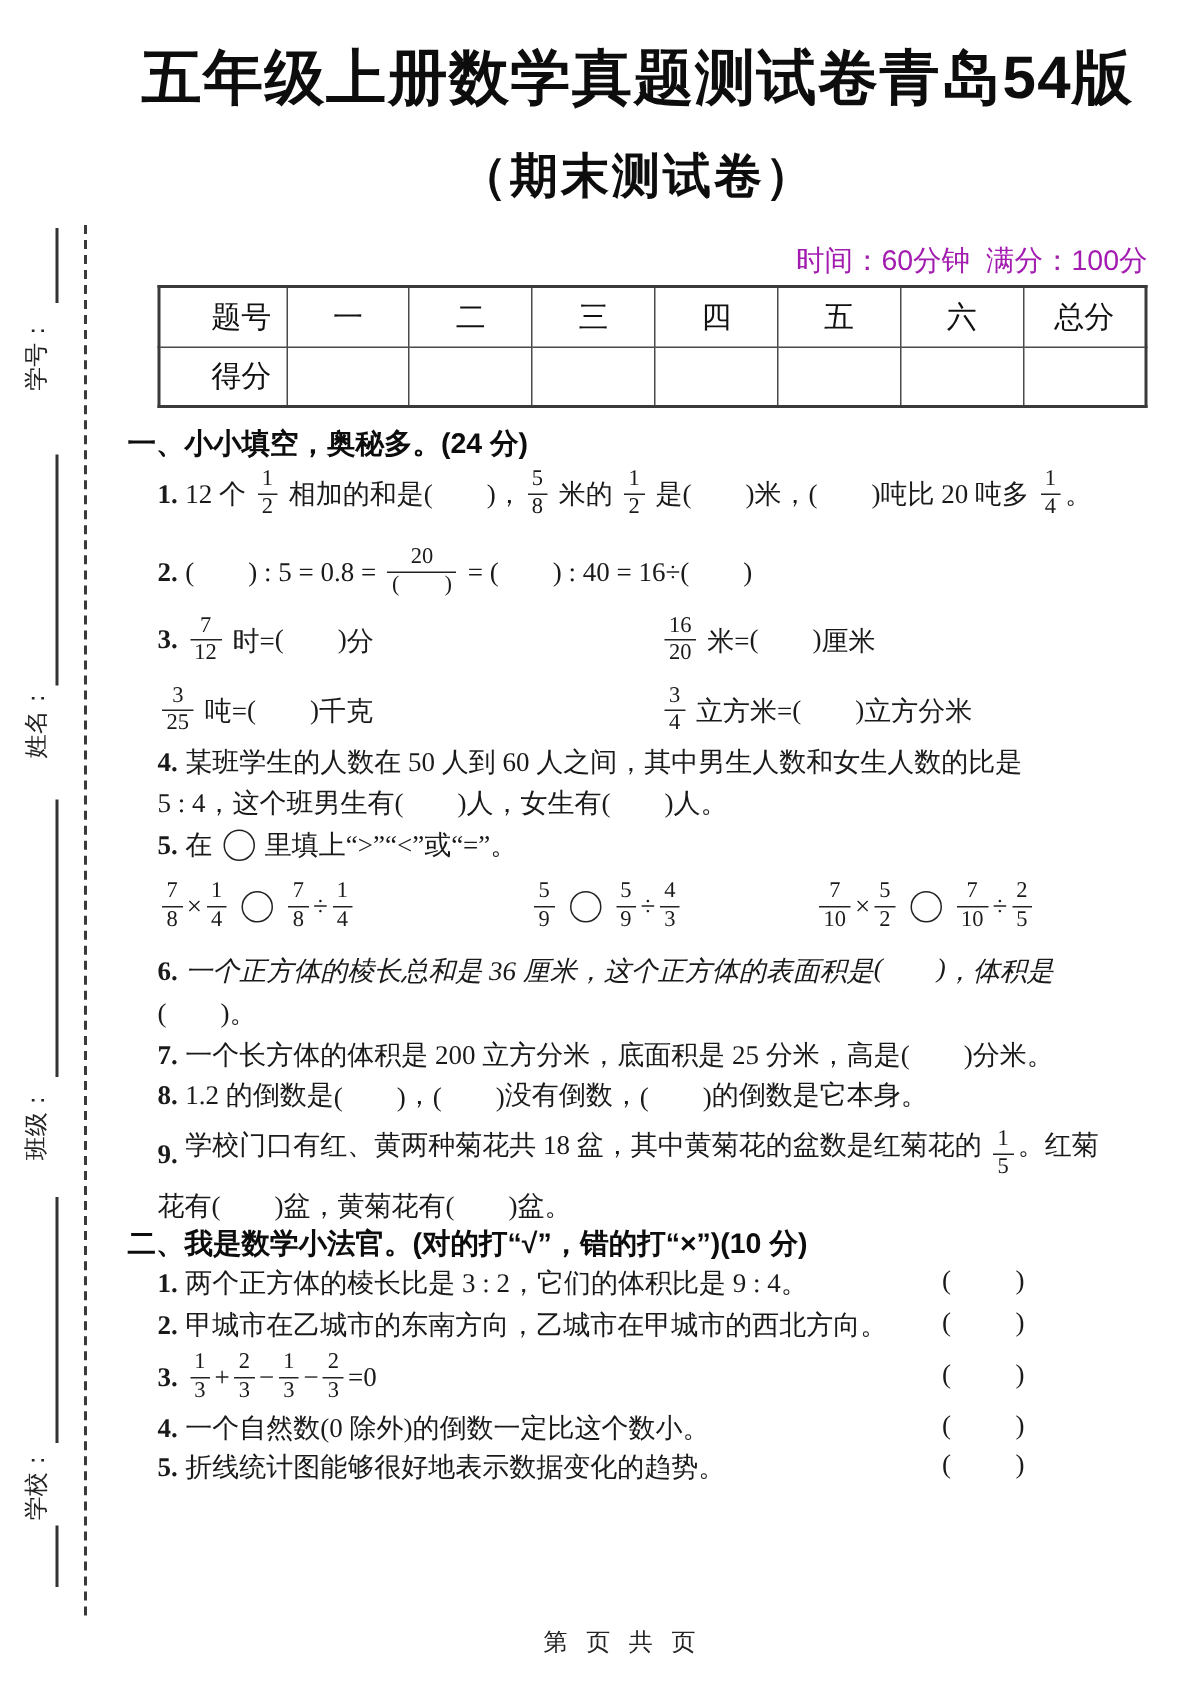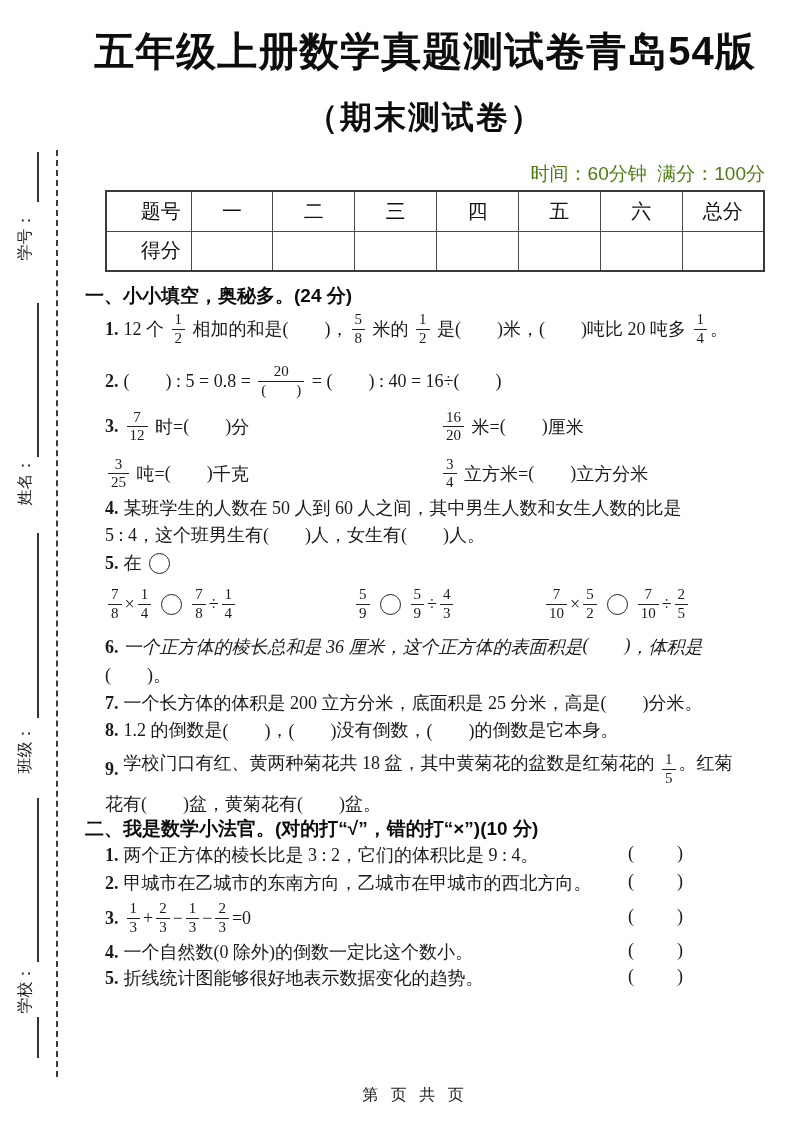--- a/index.html
+++ b/index.html
@@ -43,21 +43,21 @@
   }
   .subtitle {
     position:absolute; left:70px; top:96px; width:710px;
     text-align:center;
     font-family:"Liberation Sans","DejaVu Sans",sans-serif;
     font-weight:bold; font-size:32px; letter-spacing:2px; color:#0d0d0d;
   }
   .info-line {
     position:absolute; top:161px; right:28px;
     font-family:"Liberation Sans","DejaVu Sans",sans-serif;
-    font-size:19px; color:#4d7c0f; white-space:pre;
+    font-size:19px; color:#a21caf; white-space:pre;
   }
 
   
   .score-table {
     position:absolute; left:105px; top:190px; width:660px;
     border-collapse:collapse; table-layout:fixed;
     font-family:"Liberation Sans","DejaVu Sans",sans-serif;
     font-size:20px; color:#111;
   }
   .score-table td {
@@ -184,21 +184,21 @@
 <div class="q-line" style="left:105px; top:496px; height:24px;">
   <span class="qnum">4.</span>
   <span style="display:flex; align-items:center;justify-content:flex-end;"><span class="seg">某班学生的人数在 50 人到 60 人之间，其中男生人数和女生人数的比是</span></span>
 </div>
 <div class="q-line" style="left:105px; top:523px; height:24px;">
   <span style="display:flex; align-items:center;"><span class="seg">5 : 4，这个班男生有</span><span class="blank">(        )</span><span class="seg">人，女生有</span><span class="blank">(        )</span><span class="seg">人。</span></span>
 </div>
 
 <div class="q-line" style="left:105px; top:548px; height:30px;">
   <span class="qnum">5.</span>
-  <span style="display:flex; align-items:center;"><span class="seg">在</span><span class="cmp-circle"></span></span>
+  <span style="display:flex; align-items:center;"><span class="seg">在</span><span class="cmp-circle"></span><span class="seg">里填上“&gt;”“&lt;”或“=”。</span></span>
 </div>
 <div class="q-line" style="left:105px; top:580px; height:48px;">
   <span style="display:flex; align-items:center;"><span class="frac"><span class="num">7</span><span class="den">8</span></span><span class="seg">×</span><span class="frac"><span class="num">1</span><span class="den">4</span></span><span class="cmp-circle"></span><span class="frac"><span class="num">7</span><span class="den">8</span></span><span class="seg">÷</span><span class="frac"><span class="num">1</span><span class="den">4</span></span></span>
 </div>
 <div class="q-line" style="left:353px; top:580px; height:48px;">
   <span style="display:flex; align-items:center;"><span class="frac"><span class="num">5</span><span class="den">9</span></span><span class="cmp-circle"></span><span class="frac"><span class="num">5</span><span class="den">9</span></span><span class="seg">÷</span><span class="frac"><span class="num">4</span><span class="den">3</span></span></span>
 </div>
 <div class="q-line" style="left:543px; top:580px; height:48px;">
   <span style="display:flex; align-items:center;"><span class="frac"><span class="num">7</span><span class="den">10</span></span><span class="seg">×</span><span class="frac"><span class="num">5</span><span class="den">2</span></span><span class="cmp-circle"></span><span class="frac"><span class="num">7</span><span class="den">10</span></span><span class="seg">÷</span><span class="frac"><span class="num">2</span><span class="den">5</span></span></span>
 </div>

